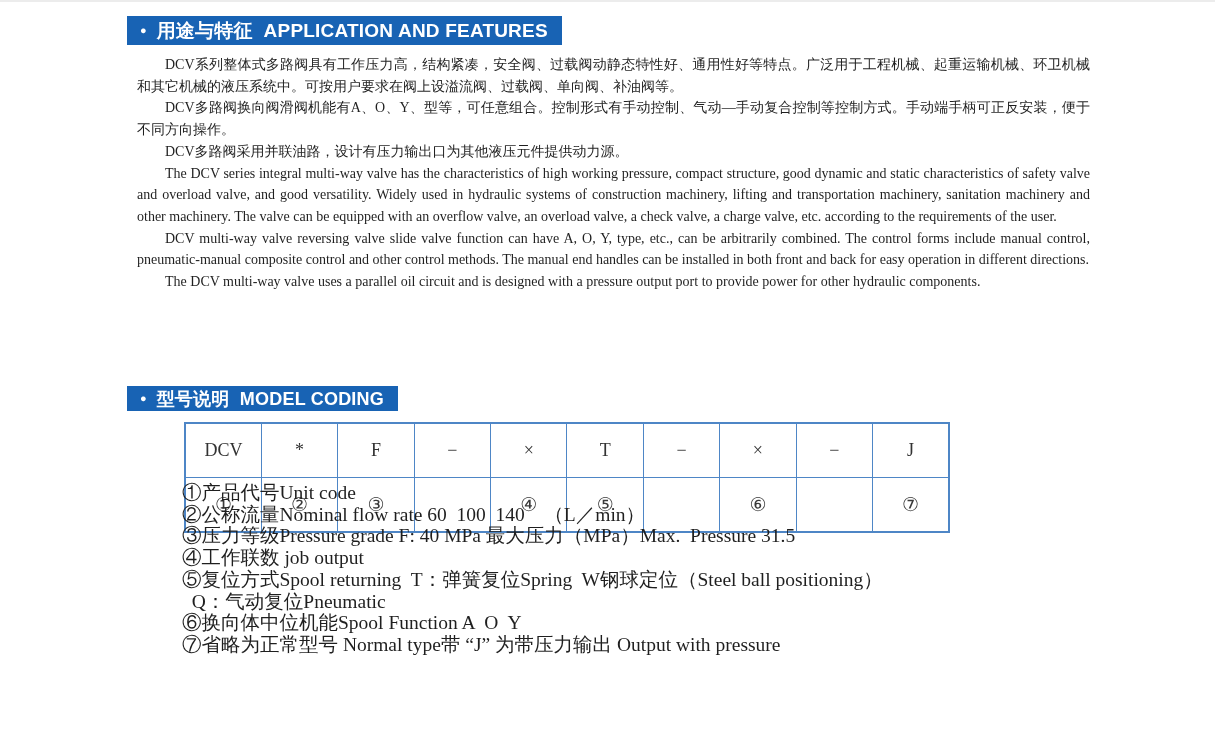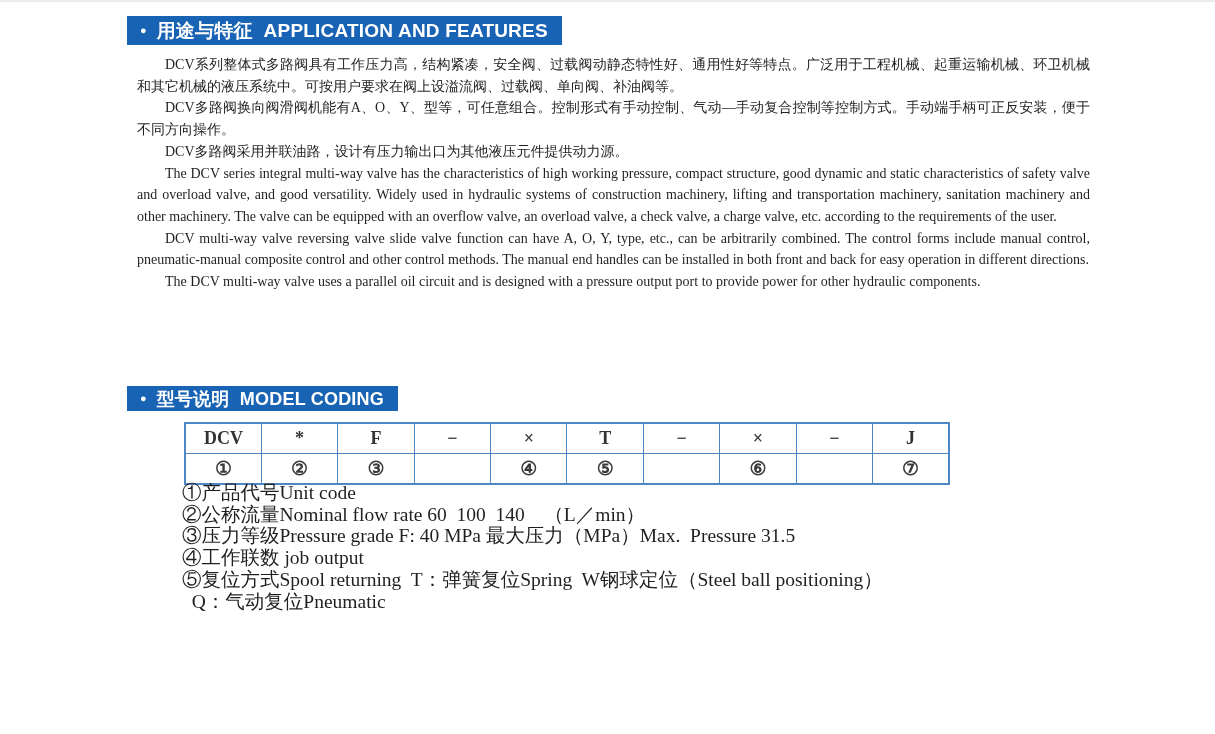--- a/index.html
+++ b/index.html
@@ -51,24 +51,23 @@
     width: 766px; height: 58px;
     border-collapse: collapse;
     table-layout: fixed;
     text-align: center;
     font-size: 18px;
     color: #333333;
     border: 2px solid #4e86c6;
   }
   .mc-table td {
     border: 1.5px solid #4e86c6;
-    padding: 0;
+    padding: 12px;
     height: 29px;
     vertical-align: middle;
-    font-weight: bold;
   }
   .mc-table .idx-row td { font-size: 19px; color: #3a3a3a; }
 
   
   .notes {
     position: absolute;
     left: 182px; top: 480px;
     width: 830px;
     font-size: 19.5px;
     line-height: 21.7px;
@@ -128,15 +127,17 @@
     </tbody>
   </table>
 
   <div class="notes">
     <div class="note-line">①产品代号Unit code</div>
     <div class="note-line">②公称流量Nominal flow rate 60  100  140　（L／min）</div>
     <div class="note-line">③压力等级Pressure grade F: 40 MPa 最大压力（MPa）Max.  Pressure 31.5</div>
     <div class="note-line">④工作联数 job output</div>
     <div class="note-line">⑤复位方式Spool returning  T：弹簧复位Spring  W钢球定位（Steel ball positioning）</div>
     <div class="note-line">  Q：气动复位Pneumatic</div>
+    <div class="note-line">⑥换向体中位机能Spool Function A  O  Y</div>
+    <div class="note-line">⑦省略为正常型号 Normal type带 “J” 为带压力输出 Output with pressure</div>
   </div>
 
 </div>
 
 </body></html>

